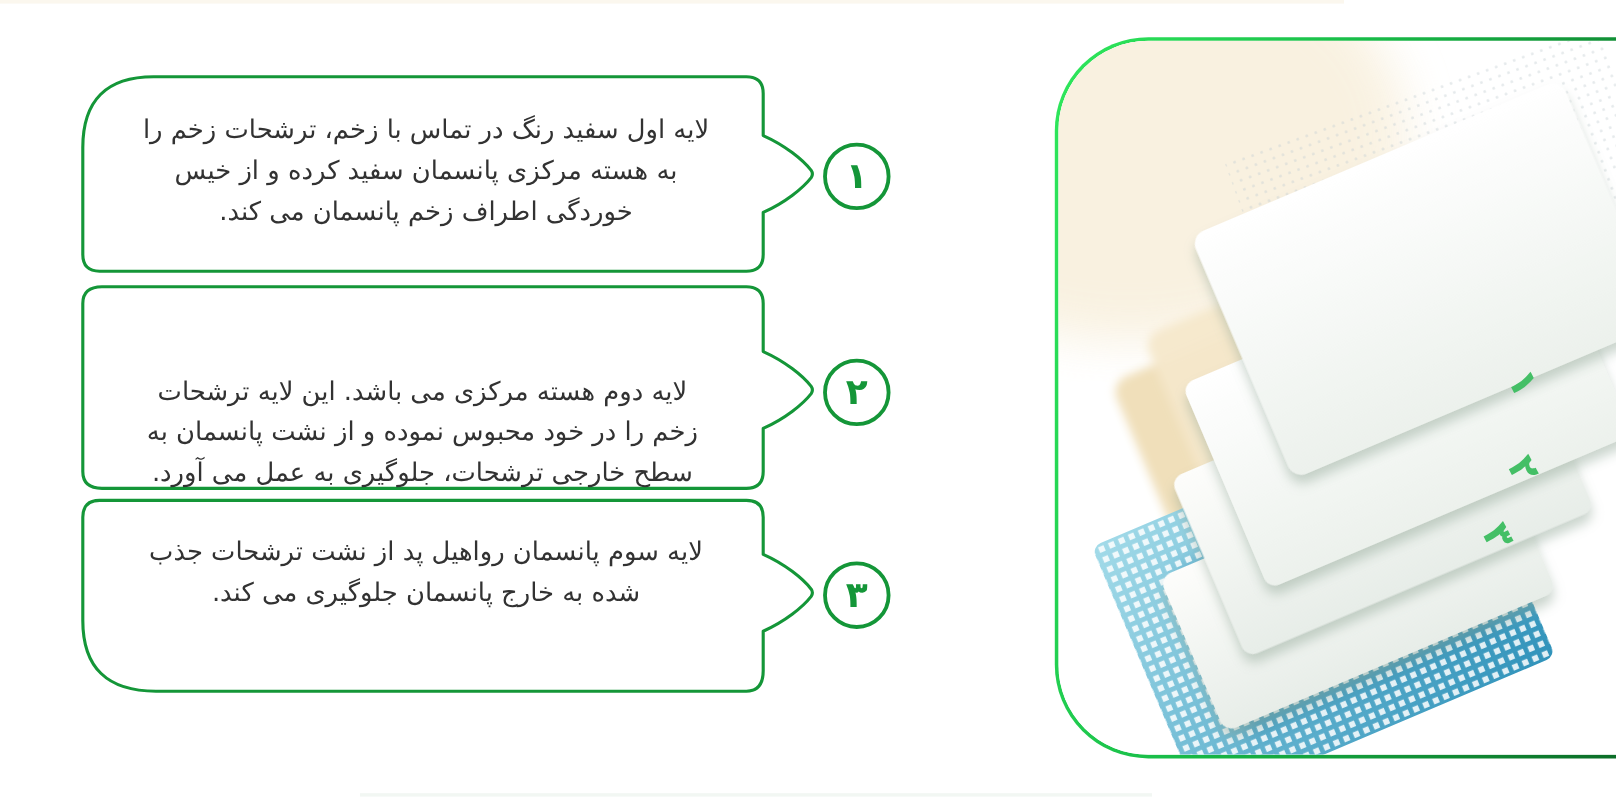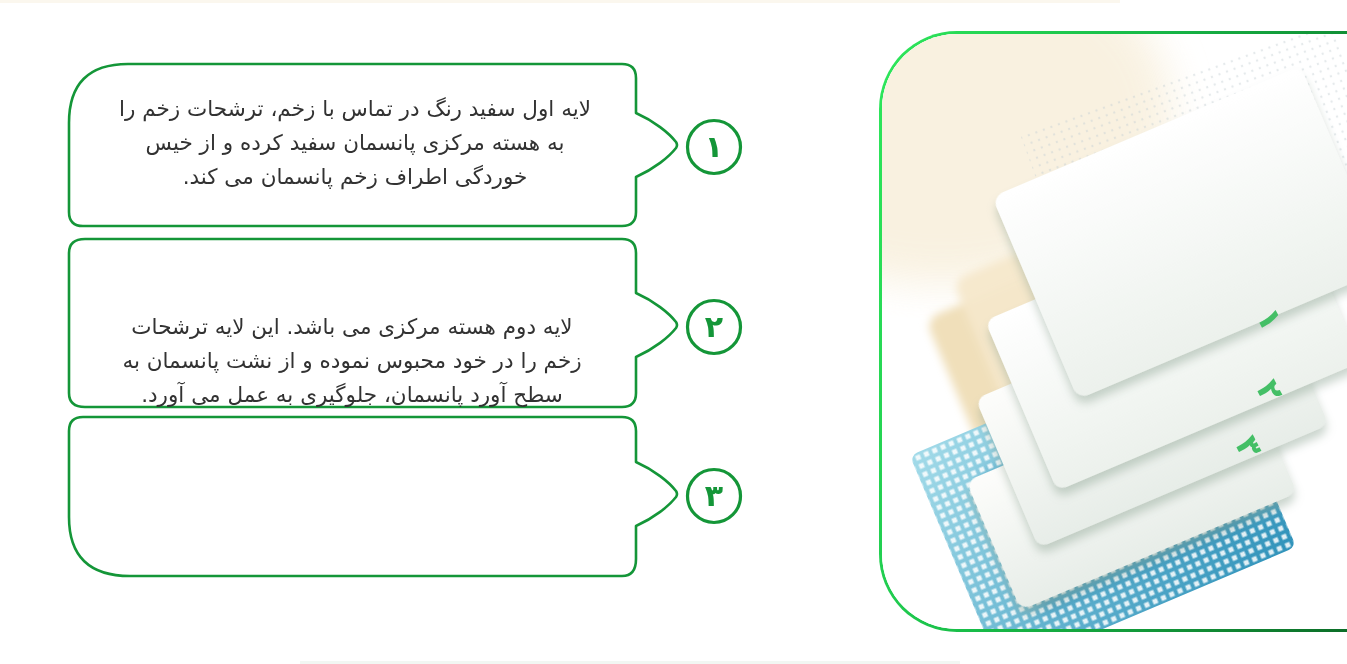--- a/index.html
+++ b/index.html
@@ -67,30 +67,34 @@
     <circle cx="31" cy="31" r="26.5"></circle>
     <text x="31" y="41" text-anchor="middle">۱</text>
   </svg>
 
   <svg class="bubble-svg b2-svg" width="618" height="174" viewBox="0 0 618 174">
     <path d="M 19 3 H 556 Q 570 3 570 17 V 57 C 588 65 603 77 610 86 Q 612 89 610 92 C 603 101 588 113 570 121 V 157 Q 570 171 556 171 H 19 Q 3 171 3 157 V 17 Q 3 3 19 3 Z"></path>
   </svg>
   <div class="bubble-text b2-text">
     <div>لایه دوم هسته مرکزی می باشد. این لایه ترشحات</div>
     <div>زخم را در خود محبوس نموده و از نشت پانسمان به</div>
-    <div>سطح آورد پانسمان، جلوگیری به عمل می آورد.</div>
+    <div>سطح خارجی ترشحات، جلوگیری به عمل می آورد.</div>
   </div>
   <svg class="badge-svg c2" width="62" height="62" viewBox="0 0 62 62">
     <circle cx="31" cy="31" r="26.5"></circle>
     <text x="31" y="41" text-anchor="middle">۲</text>
   </svg>
 
   <svg class="bubble-svg b3-svg" width="618" height="165" viewBox="0 0 618 165">
     <path d="M 17 3 H 556 Q 570 3 570 17 V 48 C 588 56 603 68 610 77 Q 612 80 610 83 C 603 92 588 104 570 112 V 145 Q 570 162 556 162 H 64 Q 3 162 3 103 V 17 Q 3 3 17 3 Z"></path>
   </svg>
+  <div class="bubble-text b3-text">
+    <div>لایه سوم پانسمان رواهیل پد از نشت ترشحات جذب</div>
+    <div>شده به خارج پانسمان جلوگیری می کند.</div>
+  </div>
   <svg class="badge-svg c3" width="62" height="62" viewBox="0 0 62 62">
     <circle cx="31" cy="31" r="26.5"></circle>
     <text x="31" y="41" text-anchor="middle">۳</text>
   </svg>
 
   <div class="panel">
     <div class="panel-inner">
       <svg class="photo-svg" width="506" height="595" viewBox="0 0 506 595">
         <defs>
           <linearGradient id="sheetGrad" x1="0" y1="0" x2="0" y2="1">

